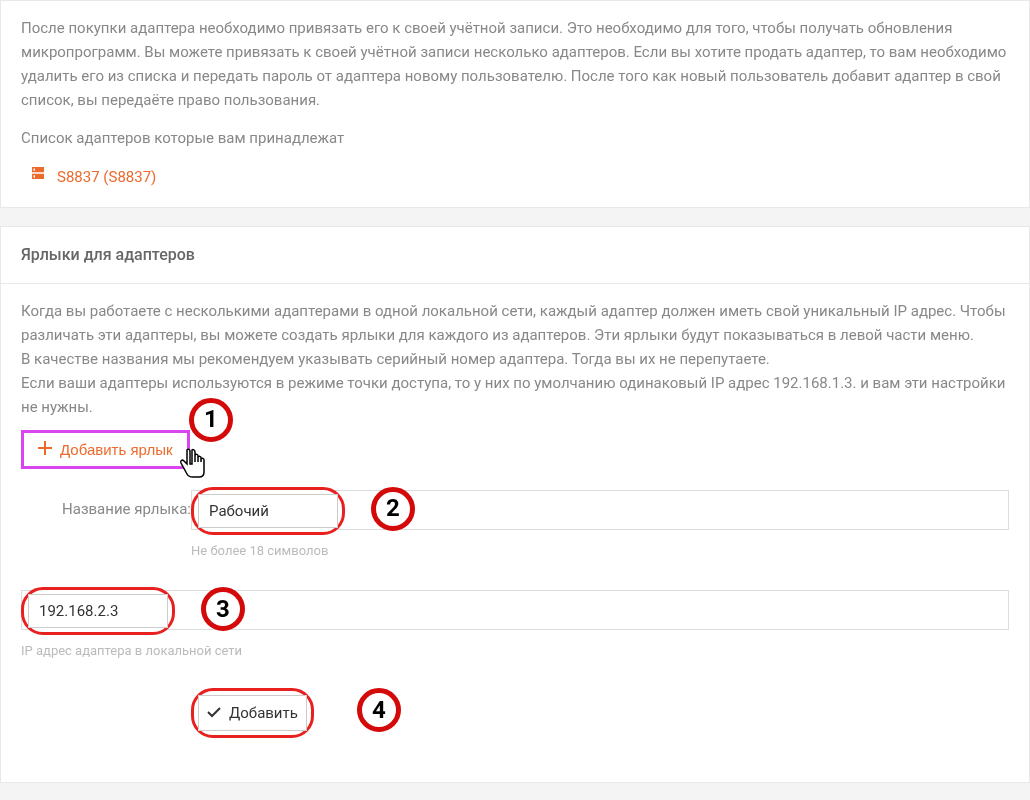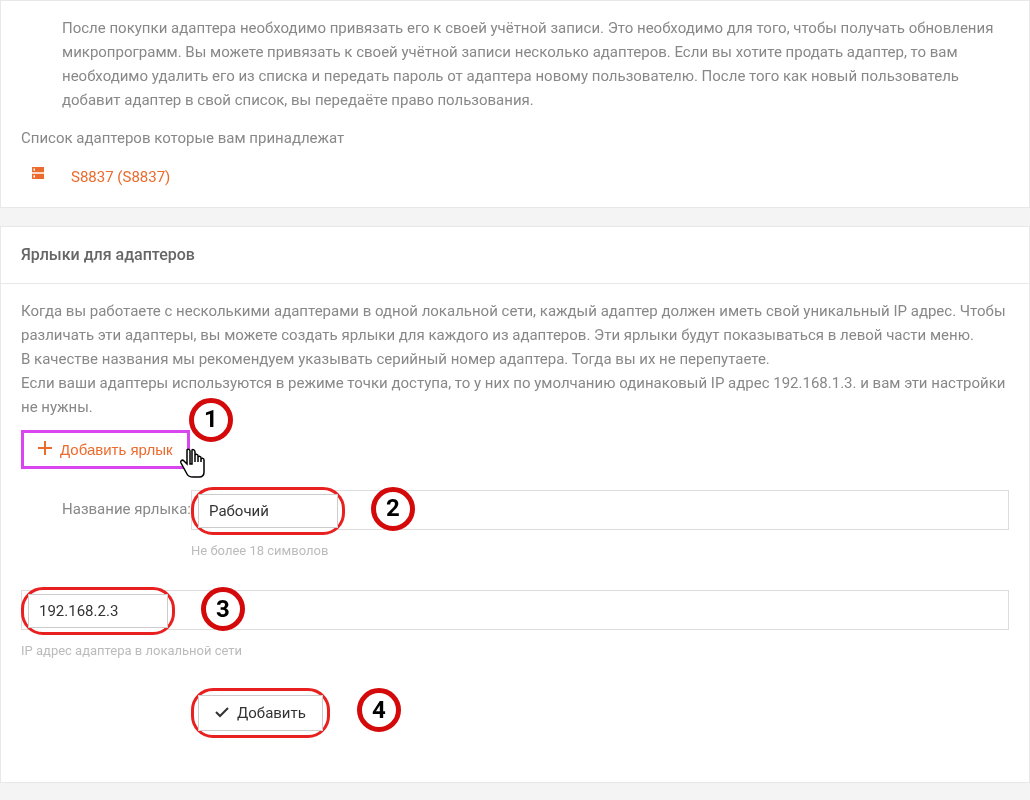--- a/index.html
+++ b/index.html
@@ -19,30 +19,29 @@
       background: #fff;
       border: 1px solid #e8e8e8;
       margin: 0 0 18px 0;
     }
     .panel-body {
       padding: 15px 20px 18px 20px;
     }
     .intro-text {
       color: #888;
       margin-bottom: 14px;
-      margin-left: 41px;
     }
     .adapter-list-label {
       color: #888;
       margin-bottom: 14px;
     }
     .adapter-link {
       display: flex;
       align-items: center;
-      gap: 24px;
+      gap: 10px;
       color: #ec6a2c;
       text-decoration: none;
       font-size: 15px;
       padding-left: 8px;
     }
     .adapter-link svg {
       width: 18px;
       height: 18px;
       fill: #ec6a2c;
     }
@@ -150,21 +149,21 @@
       border-radius: 22px;
     }
     .hint-text {
       color: #bbb;
       font-size: 13px;
       margin-top: 6px;
     }
     .submit-btn {
       border: 1px solid #ccc;
       background: #fff;
-      padding: 8px 16px;
+      padding: 8px 8px;
       display: inline-flex;
       align-items: center;
       gap: 8px;
       font-size: 15px;
       color: #333;
       cursor: pointer;
       font-family: inherit;
     }
     .check-icon svg {
       width: 14px;

